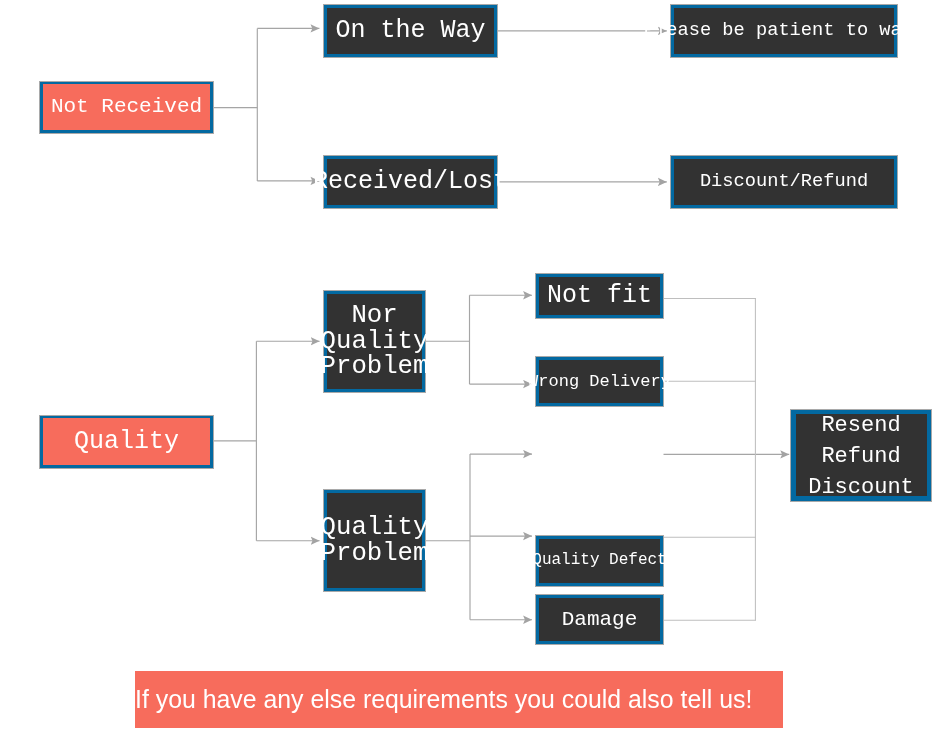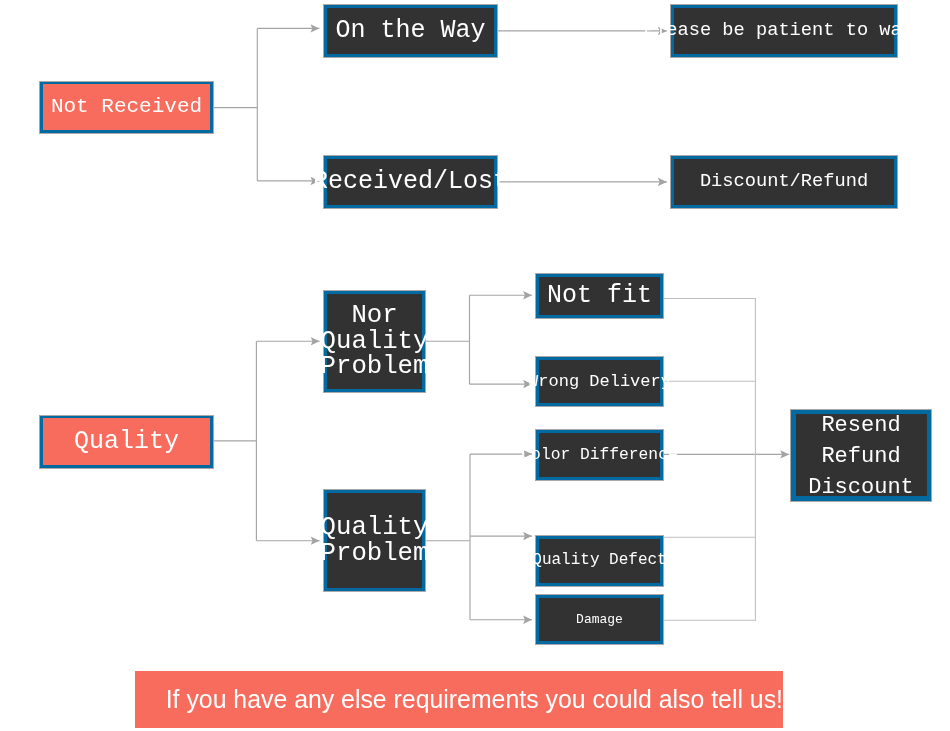--- a/index.html
+++ b/index.html
@@ -12,21 +12,21 @@
   .node{position:absolute;box-sizing:border-box;background:#0369a1;
         border:1px solid #a9a9a9;font-family:Liberation Mono, monospace;}
   .node>.fill{position:absolute;left:3px;top:3px;right:3px;bottom:3px;
         display:flex;align-items:center;justify-content:center;
         text-align:center;color:#ffffff;line-height:1.05;white-space:pre;
         filter:blur(0px);}
   .node.dark>.fill{background:#323232;}
   .node.wide-inset>.fill{left:4.5px;top:3.7px;right:4.5px;bottom:5px;padding-top:3px;}
   .node.accent>.fill{background:#f76c5c;top:2.3px;bottom:2.6px;}
   .banner{position:absolute;background:#f76c5c;display:flex;align-items:center;
-        justify-content:flex-end;color:#ffffff;white-space:pre;filter:blur(0px);
+        justify-content:flex-start;color:#ffffff;white-space:pre;filter:blur(0px);
         box-sizing:border-box;}
 </style>
 </head>
 <body>
 
 <div id="stage">
 
   <svg id="links" viewBox="0 0 950 731">
     <defs>
       <marker id="ah" markerWidth="9.6" markerHeight="9.0" refX="9.1" refY="4.5" orient="auto" markerUnits="userSpaceOnUse">
@@ -107,30 +107,27 @@
   </div>
 
   <div class="node dark" style="left:535px;top:273.2px;width:129px;height:46px">
     <div class="fill" style="font-size:25px">Not fit</div>
   </div>
 
   <div class="node dark" style="left:535px;top:356.2px;width:129px;height:51px">
     <div class="fill" style="font-size:17px">Wrong Delivery</div>
   </div>
 
-  <div class="node dark" style="left:535px;top:429px;width:129px;height:51.5px">
-    <div class="fill" style="font-size:16.3px">Color Difference</div>
-  </div>
 
   <div class="node dark" style="left:535px;top:535px;width:129px;height:51.5px">
     <div class="fill" style="font-size:16.0px">Quality Defect</div>
   </div>
 
   <div class="node dark" style="left:535px;top:594px;width:129px;height:51.4px">
-    <div class="fill" style="font-size:13px">Damage</div>
+    <div class="fill" style="font-size:21px">Damage</div>
   </div>
 
   <div class="node dark wide-inset" style="left:790px;top:409px;width:142px;height:93px">
     <div class="fill" style="font-size:22px;line-height:31px">Resend
 Refund
 Discount</div>
   </div>
 
   <div class="banner" style="left:135px;top:671px;width:648px;height:57px">
     <span style="font-size:24.85px">If you have any else requirements you could also tell us!</span>

